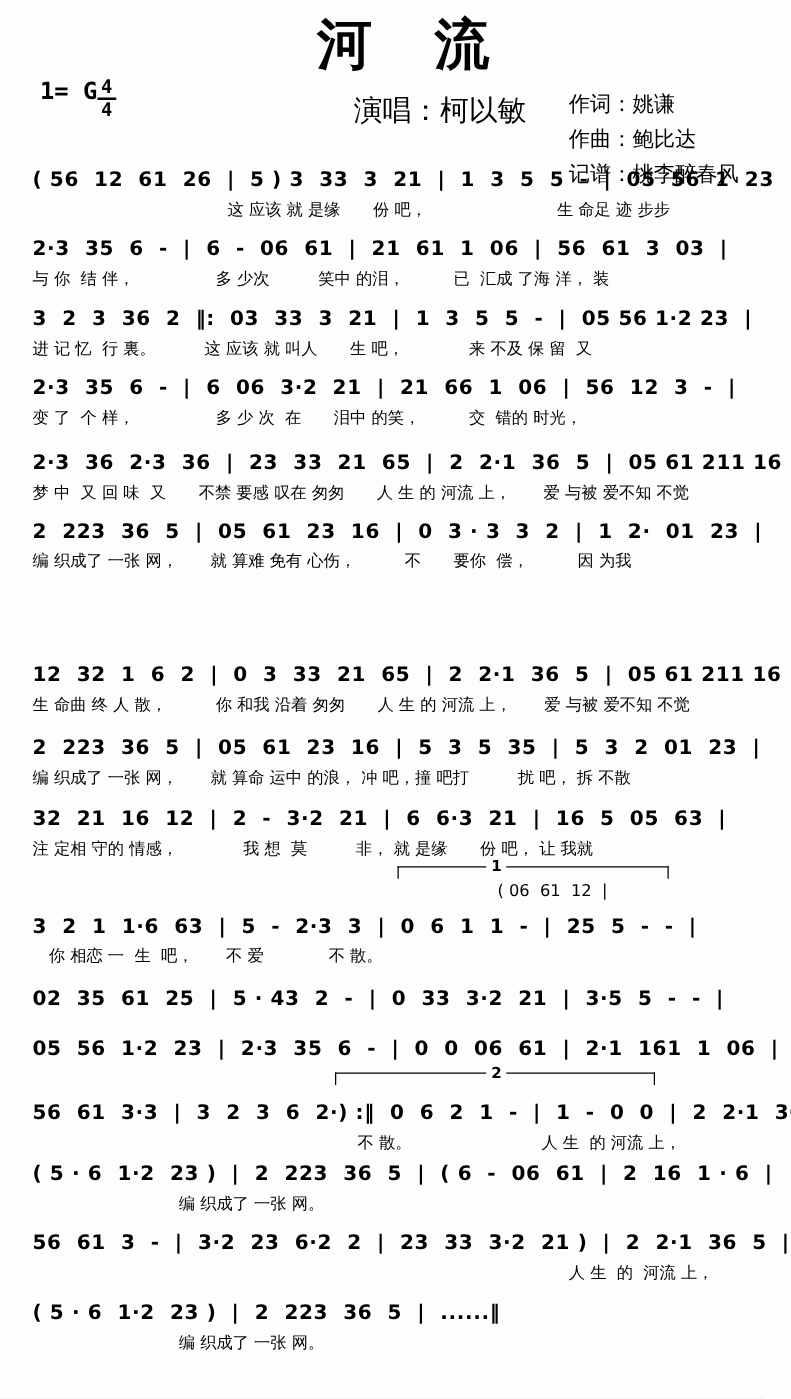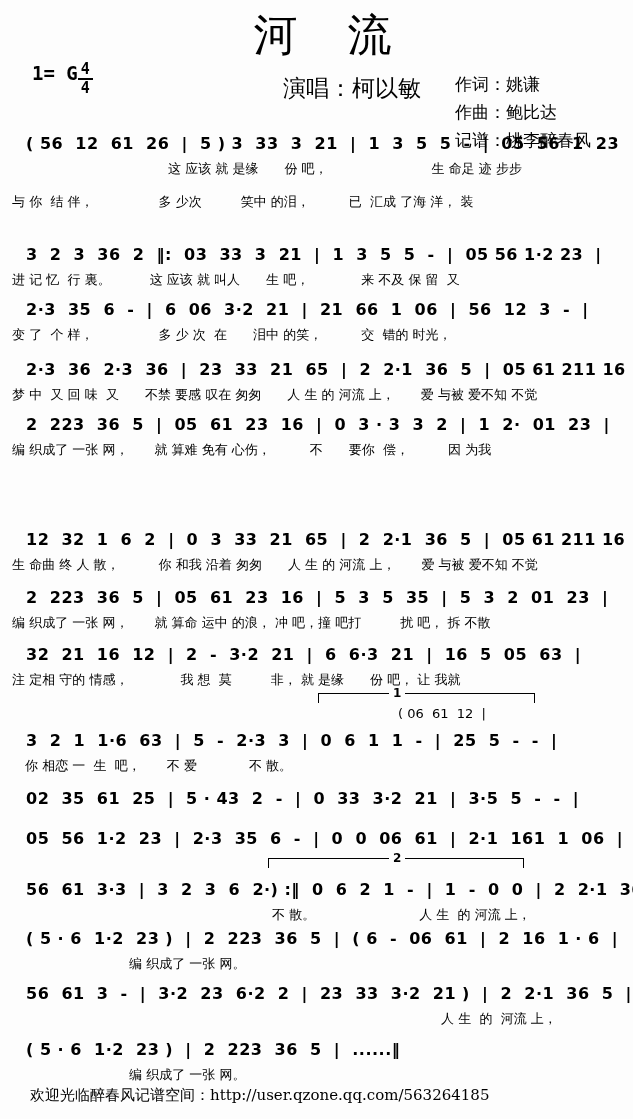--- a/index.html
+++ b/index.html
@@ -10,21 +10,21 @@
     background:#fdfdfd;
     color:#000;
     font-family:"DejaVu Sans",sans-serif;
     overflow:hidden;
   }
   
   .title{
     position:absolute;top:6px;left:0;width:633px;
     text-align:center;
     font-family:"DejaVu Serif",serif;
-    font-size:44px;font-weight:normal;
+    font-size:44px;font-weight:bold;
     letter-spacing:50px;padding-left:62px;
     box-sizing:border-box;
     white-space:nowrap;
   }
   .keysig{
     position:absolute;left:32px;top:62px;
     font-size:19px;font-weight:bold;
     font-family:"DejaVu Sans Mono",monospace;
     display:flex;align-items:flex-start;
   }
@@ -37,21 +37,21 @@
   
   .score{position:absolute;left:0;top:0;width:633px;height:1119px;}
   .system{position:absolute;left:0;width:633px;}
   .notation{
     padding-left:26px;
     font-size:16px;font-weight:bold;
     letter-spacing:.5px;
     white-space:pre;line-height:22px;
   }
   .lyrics{
-    padding-left:12px;margin-top:5px;
+    padding-left:26px;margin-top:5px;
     font-size:13px;line-height:17px;
     white-space:pre;
   }
   .bracket{
     position:absolute;top:0;height:9px;
     border-top:1px solid #000;
     border-left:1px solid #000;
     border-right:1px solid #000;
   }
   .blabel{
@@ -109,20 +109,21 @@
     <div class="credit-line">作曲：鲍比达</div>
     <div class="credit-line">记谱：桃李醉春风</div>
   </div>
 
   <div class="score">
       <div class="system sys-1">
         <div class="notation">( 56  12  61  26  |  5 ) 3  33  3  21  |  1  3  5  5  -  |  05  56  1  23  |</div>
         <div class="lyrics">　　　　　　　　　　　　这 应该 就 是缘　　份 吧，　　　　　　　　生 命足 迹 步步</div>
       </div>
       <div class="system sys-2">
+        <div class="notation">2·3  35  6  -  |  6  -  06  61  |  21  61  1  06  |  56  61  3  03  |</div>
         <div class="lyrics">与 你  结 伴，　　　　　多 少次　　　笑中 的泪，　　　已  汇成 了海 洋， 装</div>
       </div>
       <div class="system sys-3">
         <div class="notation">3  2  3  36  2  ‖:  03  33  3  21  |  1  3  5  5  -  |  05 56 1·2 23  |</div>
         <div class="lyrics">进 记 忆  行 裏。　　　这 应该 就 叫人　　生 吧，　　　　来 不及 保 留  又</div>
       </div>
       <div class="system sys-4">
         <div class="notation">2·3  35  6  -  |  6  06  3·2  21  |  21  66  1  06  |  56  12  3  -  |</div>
         <div class="lyrics">变 了  个 样，　　　　　多 少 次  在　　泪中 的笑，　　　交  错的 时光，</div>
       </div>
@@ -174,15 +175,14 @@
       <div class="system sys-16">
         <div class="notation">56  61  3  -  |  3·2  23  6·2  2  |  23  33  3·2  21 )  |  2  2·1  36  5  |</div>
         <div class="lyrics">　　　　　　　　　　　　　　　　　　　　　　　　　　　　　　　　　人 生  的  河流 上，</div>
       </div>
       <div class="system sys-17">
         <div class="notation">( 5 · 6  1·2  23 )  |  2  223  36  5  |  ......‖</div>
         <div class="lyrics">　　　　　　　　　编 织成了 一张 网。</div>
       </div>
     </div>
 
-  <div class="footer">欢迎光临醉春风记谱空间：http://user.qzone.qq.com/563264185</div>
 
 </div>
 
 </body></html>

